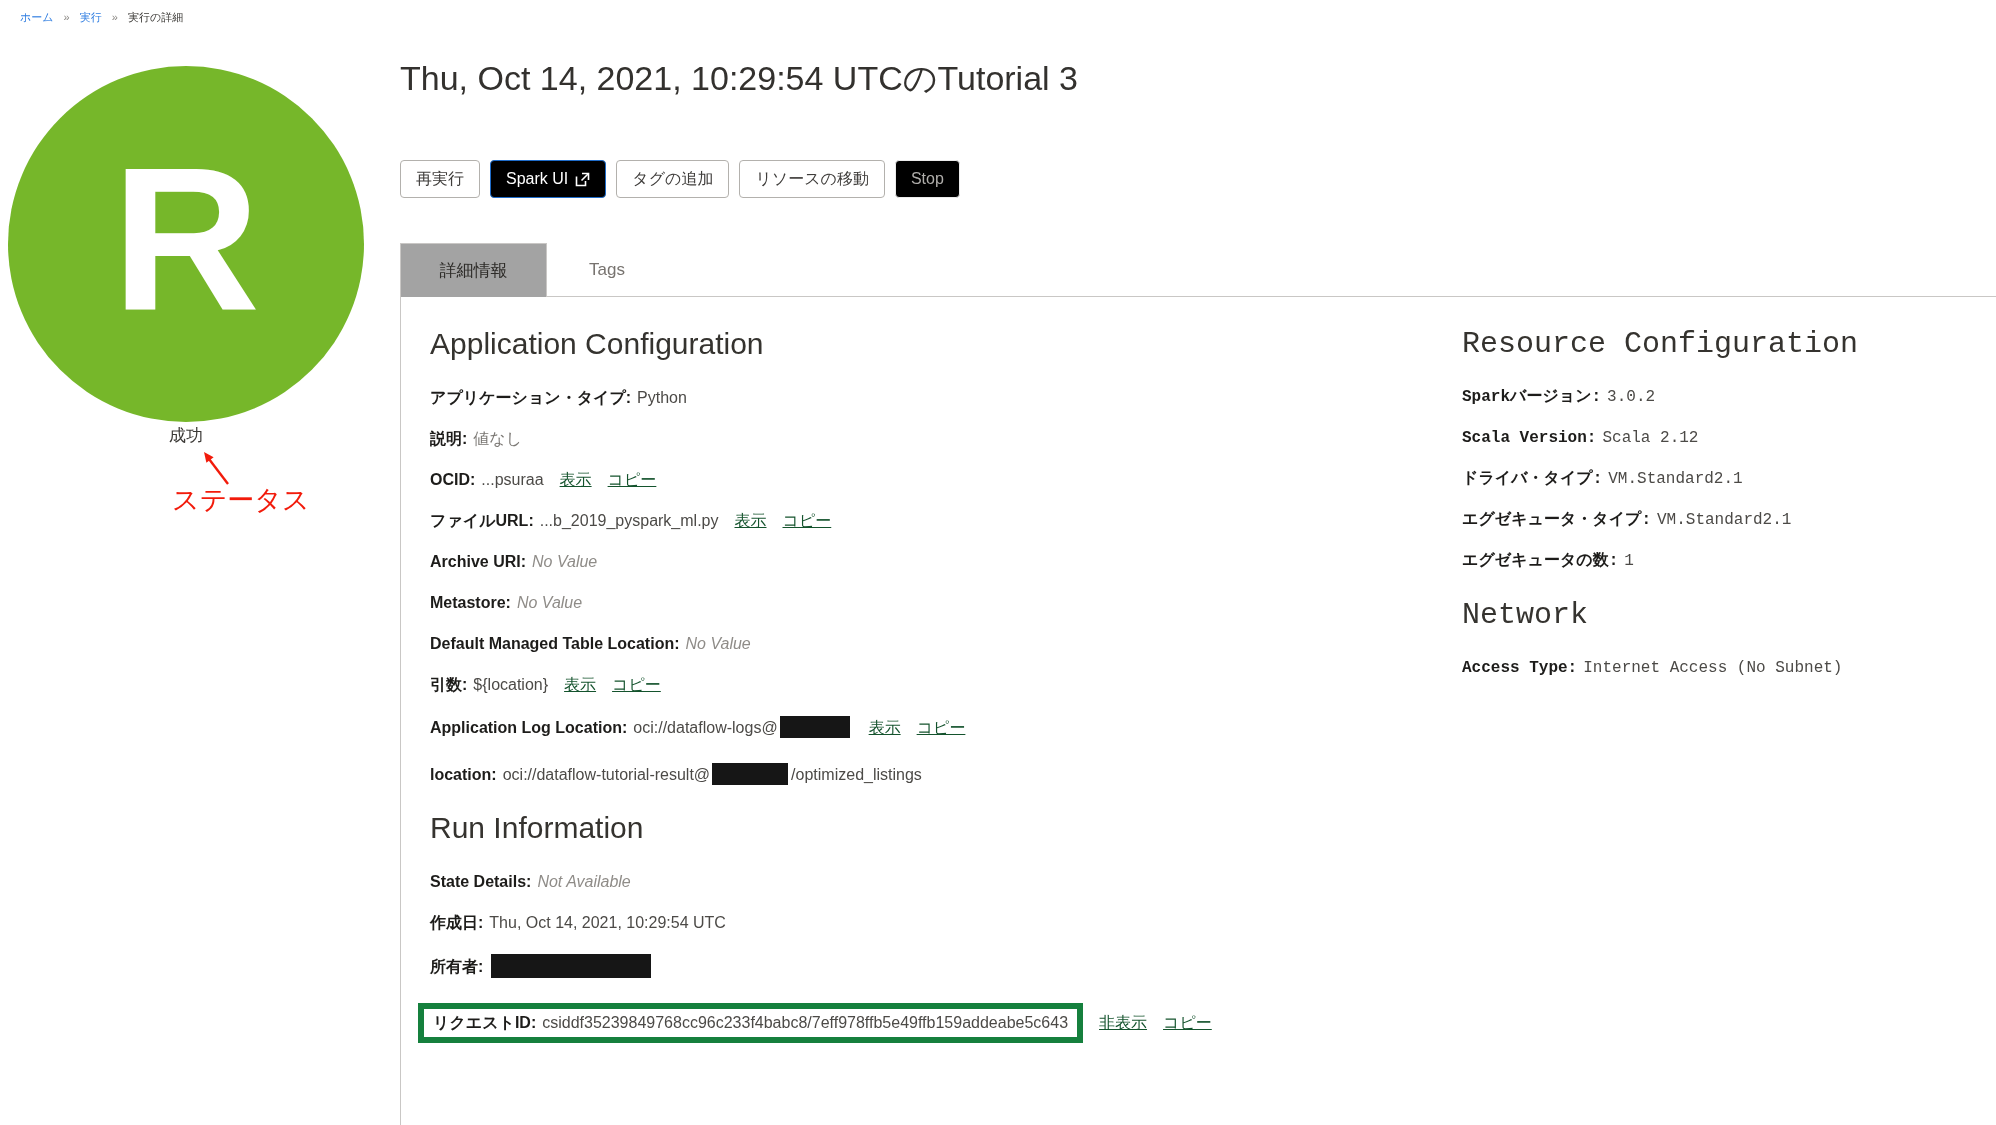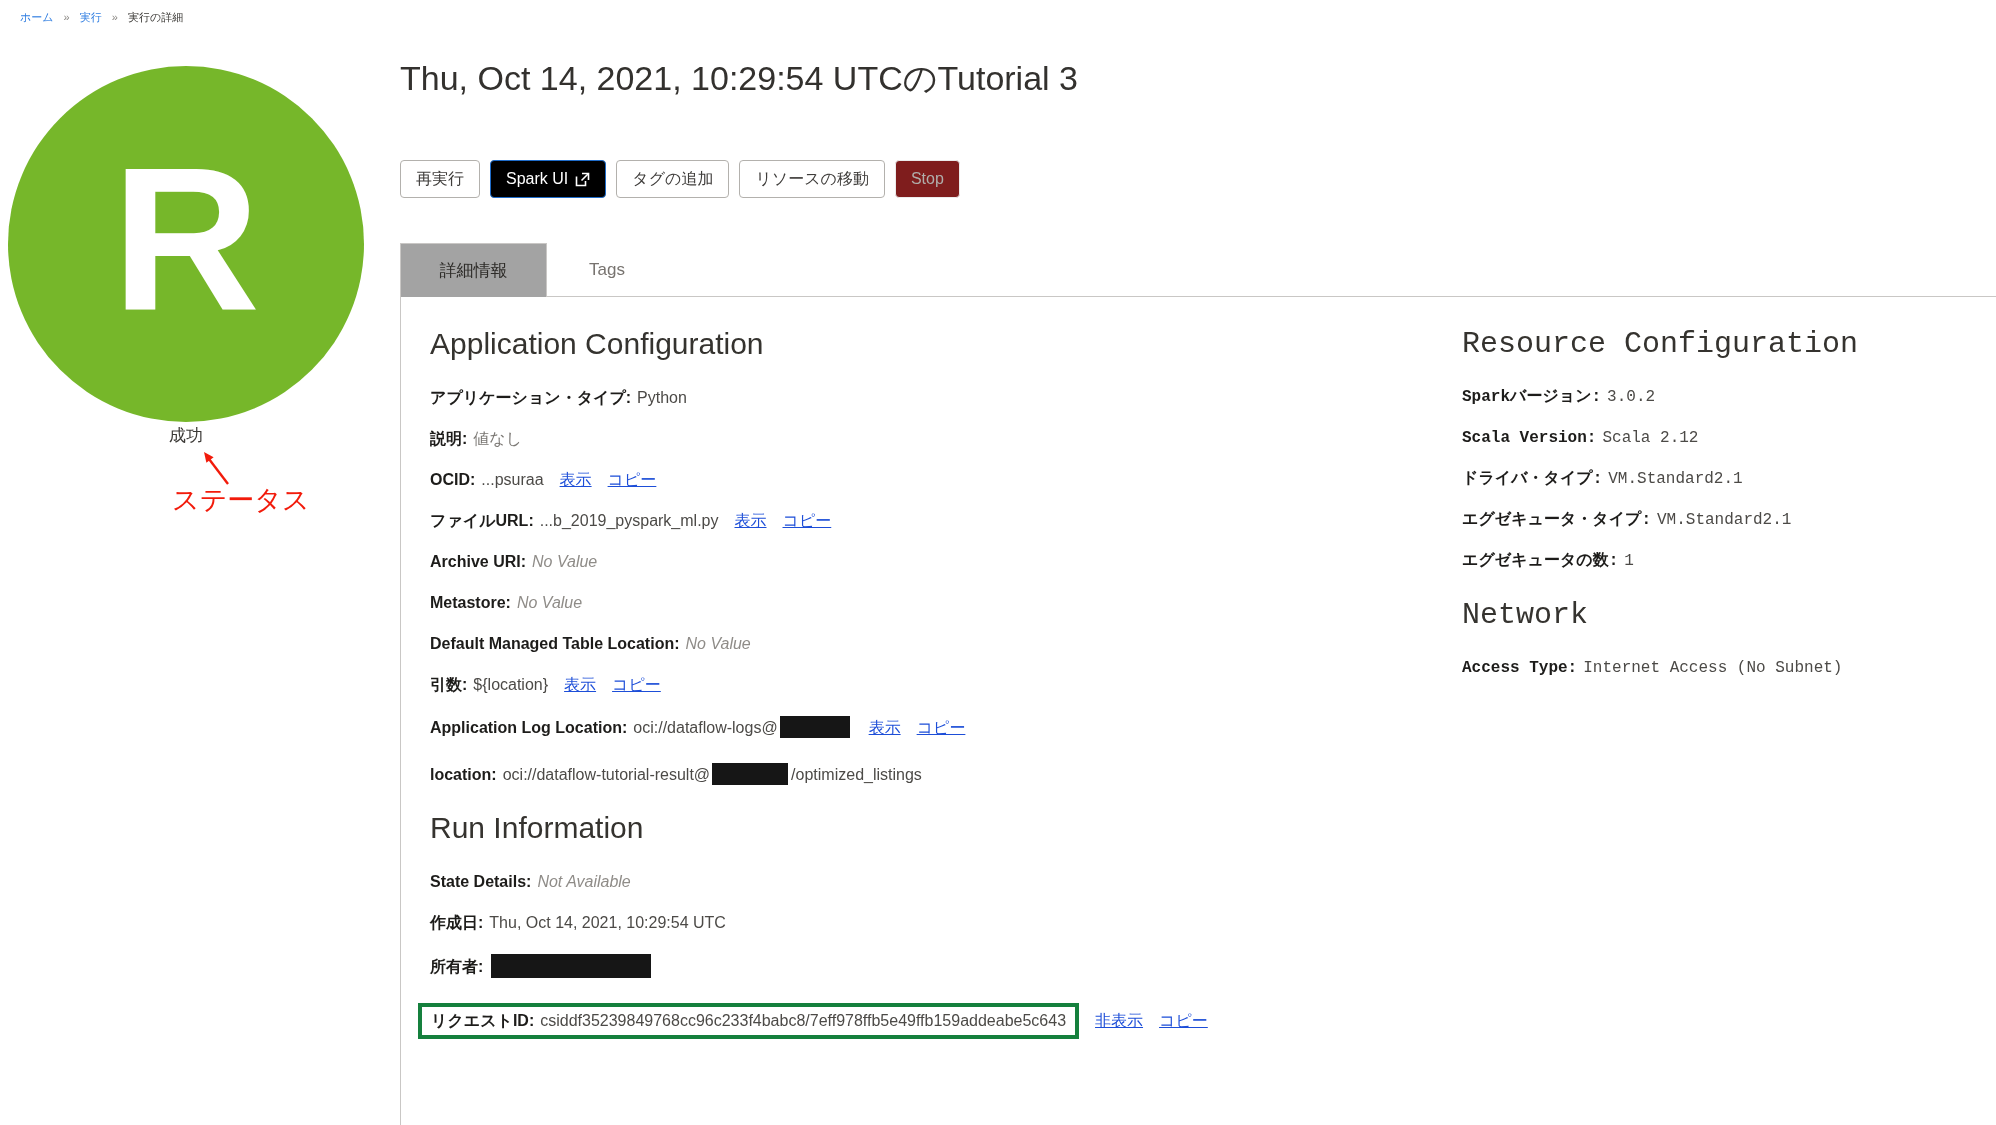--- a/index.html
+++ b/index.html
@@ -25,43 +25,43 @@
   
   .page-title { position:absolute; left:400px; top:56px; font-size:34px; font-weight:normal; color:#33312e; }
   
   .actions { position:absolute; left:400px; top:160px; display:flex; gap:10px; }
   .btn {
     height:38px; padding:0 15px; font-size:16px; font-family:"Liberation Sans",sans-serif;
     background:#fff; color:#3f3d3b; border:1px solid #b3b1ad; border-radius:4px;
     display:inline-flex; align-items:center; gap:7px; cursor:pointer; white-space:nowrap;
   }
   .btn.primary { background:#000000; border-color:#1f6cc9; color:#fff; }
-  .btn.disabled { background:#7f1d1d; border-color:#ececec; color:#b0aeab; cursor:default; }
+  .btn.disabled { background:#000000; border-color:#ececec; color:#b0aeab; cursor:default; }
   
   .tab-left-border { position:absolute; left:400px; top:243px; width:1px; height:882px; background:#c9c7c5; }
   .tab-underline { position:absolute; left:546px; top:296px; width:1450px; height:1px; background:#c9c7c5; }
   .tab { position:absolute; top:243px; height:54px; display:flex; align-items:center; justify-content:center; font-size:17px; cursor:pointer; }
   .tab.active { left:400px; width:147px; background:#a3a3a3; border:1px solid #c9c7c5; border-bottom:none; color:#2e2c29; z-index:2; }
   .tab.inactive { left:552px; width:110px; color:#77736f; }
   
   .col { position:absolute; top:326px; }
   .col-left { left:430px; width:1000px; }
   .col-right { left:1462px; width:480px;font-family:Liberation Mono, monospace; }
   h2.sec { font-size:30px; line-height:36px; font-weight:normal; color:#35332f; margin:0 0 26px 0; }
   h2.sec.gap { margin-top:26px; }
   h2.sec.gap-sm { margin-top:18px; }
   
   .frow { margin-bottom:22px; font-size:16px; line-height:19px; white-space:nowrap; }
   .flabel { font-weight:bold; color:#1d1c1a; margin-right:6px; }
   .fval { color:#4c4a47; }
   .val-empty { font-style:italic; color:#8f8c88; }
   .val-muted { color:#7a7773; }
-  .glink { color:#1d4ed8; text-decoration:underline; margin-left:16px; cursor:pointer; }
+  .glink { color:#14532d; text-decoration:underline; margin-left:16px; cursor:pointer; }
   .redacted { display:inline-block; background:#161616; vertical-align:middle; margin:0 3px 3px 2px; }
-  .idbox { display:inline-block; border:4px solid #15803d; padding:4px 9px 5px 9px; margin-left:-12px; }
+  .idbox { display:inline-block; border:6px solid #15803d; padding:4px 9px 5px 9px; margin-left:-12px; }
 </style>
 </head>
 <body>
 
 <div id="screen">
 
   <div class="breadcrumb">
     <a>ホーム</a>
     <span class="sep">»</span>
     <a>実行</a>

